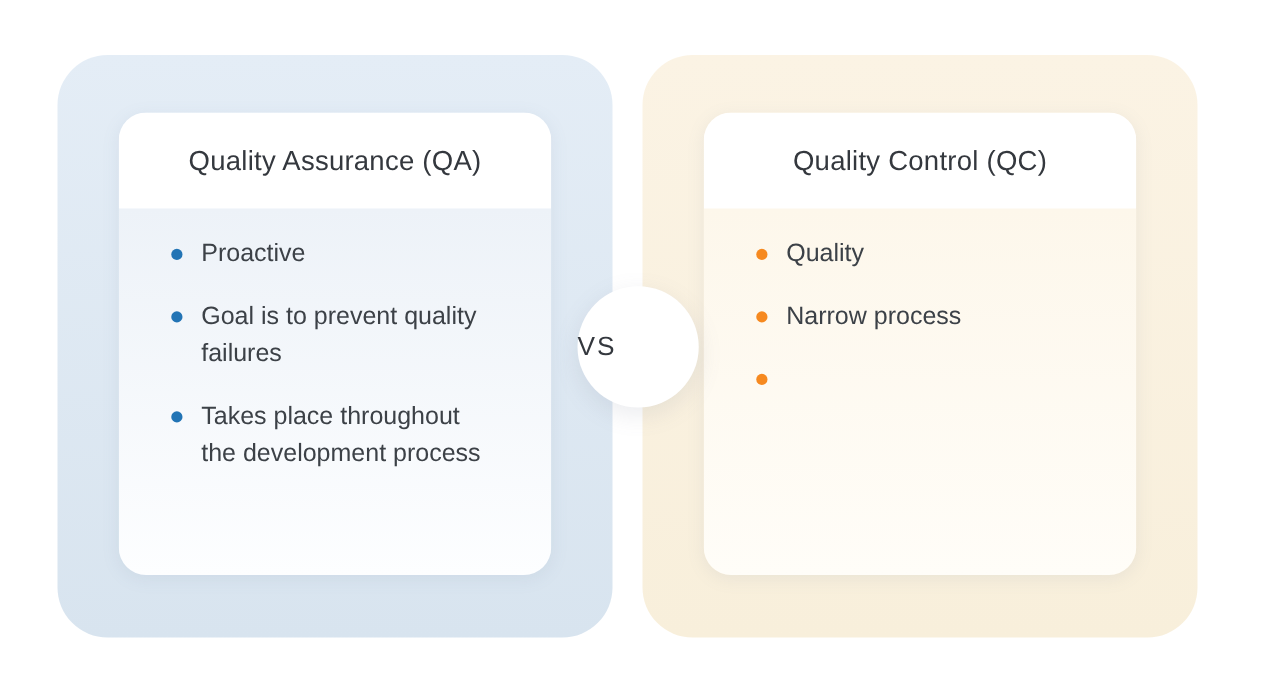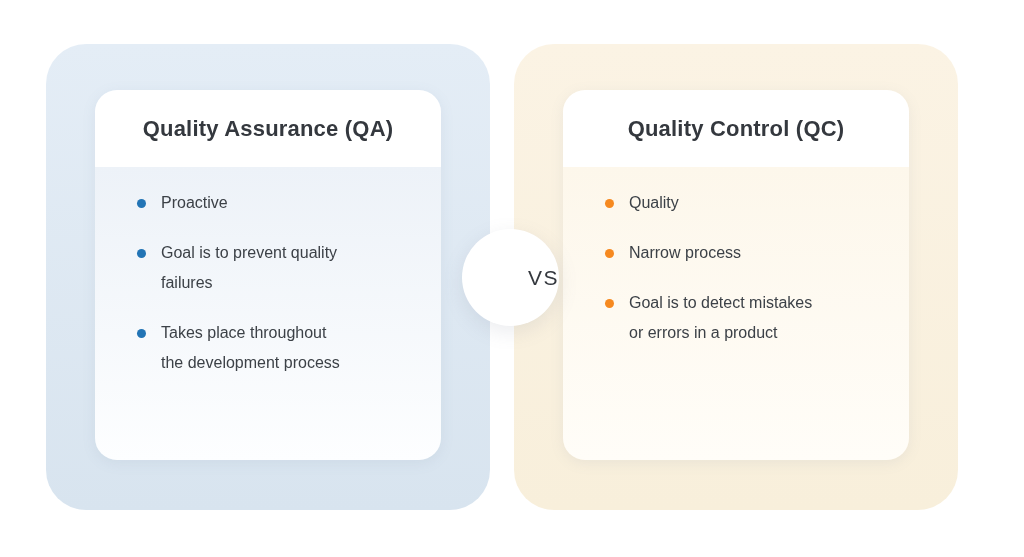--- a/index.html
+++ b/index.html
@@ -47,21 +47,21 @@
   .card-header {
     background: #ffffff;
     height: 77px;
     flex: 0 0 77px;
     display: flex;
     align-items: center;
     justify-content: center;
   }
   .card-title {
     font-size: 22px;
-    font-weight: 700;
+    font-weight: 400;
     letter-spacing: 0.2px;
     color: #34383e;
   }
   .card-body { flex: 1; padding: 21px 28px 20px 42px; }
   .panel-left .card-body {
     background: linear-gradient(180deg, #edf2f8 0%, #fdfeff 100%);
   }
   .panel-right .card-body {
     background: linear-gradient(180deg, #fdf7eb 0%, #fffdf8 100%);
   }
@@ -76,37 +76,37 @@
     width: 9px;
     height: 9px;
     border-radius: 50%;
     flex: 0 0 9px;
     margin-top: 11px;
     margin-right: 15px;
   }
   .panel-left .dot { background: #2274b5; }
   .panel-right .dot { background: #f6891f; }
   .item-text {
-    font-size: 16px;
+    font-size: 20px;
     line-height: 30px;
     color: #3c4147;
     white-space: pre-line;
   }
   .vs-badge {
     position: absolute;
     left: 462px;
     top: 229px;
     width: 97px;
     height: 97px;
     border-radius: 50%;
     background: #ffffff;
     box-shadow: 0 6px 20px rgba(110, 120, 140, 0.14);
     display: flex;
     align-items: center;
-    justify-content: flex-end;
+    justify-content: flex-start;
     z-index: 5;
   }
   .vs-text {
     font-size: 21px;
     font-weight: 500;
     letter-spacing: 1.5px;
     color: #34383e;
   }
 </style>
 </head>
@@ -154,21 +154,19 @@
           <li class="list-item">
             <span class="dot"></span>
             <span class="item-text">Quality</span>
           </li>
           <li class="list-item">
             <span class="dot"></span>
             <span class="item-text">Narrow process</span>
           </li>
           <li class="list-item">
             <span class="dot"></span>
-            <span class="item-text">Goal is to detect mistakes
-or errors in a product</span>
           </li>
         </ul>
       </div>
     </div>
   </section>
 
 </div>
 
 </body></html>

